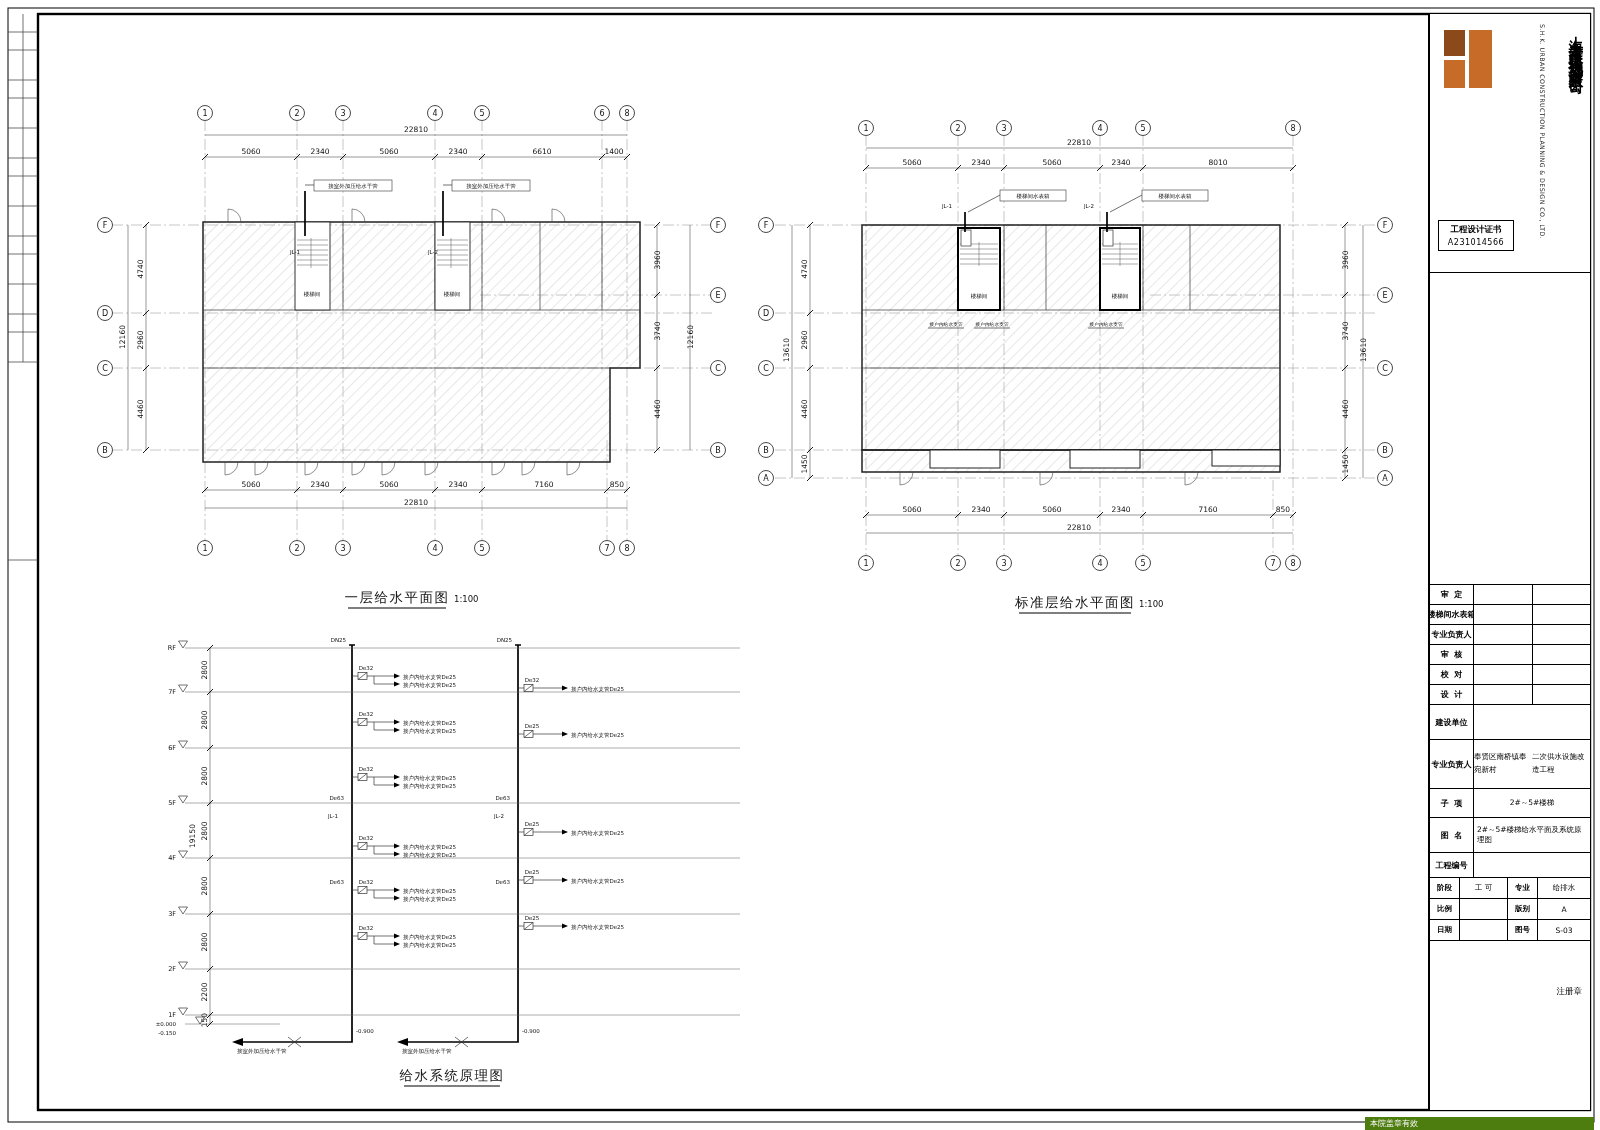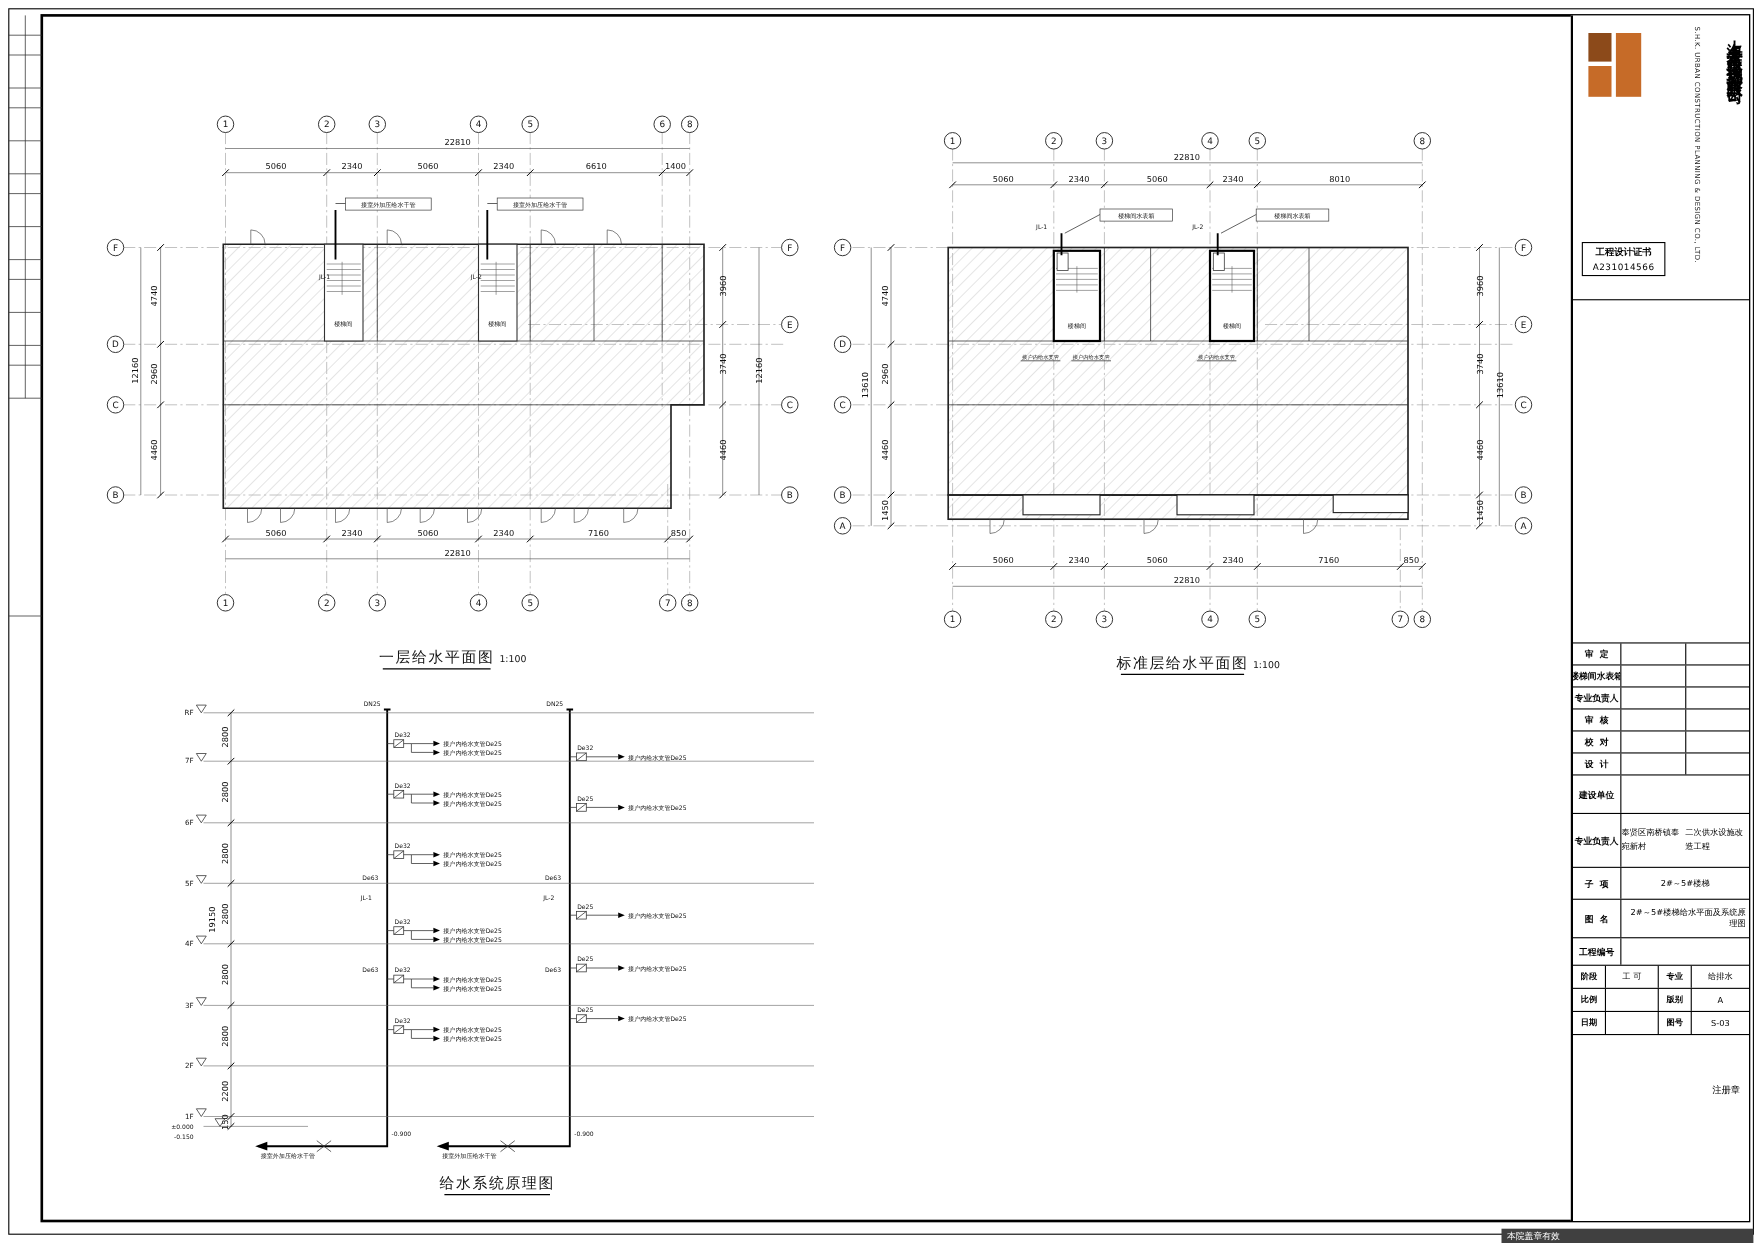--- a/index.html
+++ b/index.html
@@ -55,28 +55,28 @@
   .tb-sep{position:absolute;left:0;right:0;top:258px;border-top:1.2px solid #000}
   .tb-rows{position:absolute;left:0;right:0;top:570px;border-top:1.2px solid #000}
   .r{display:flex;border-bottom:1px solid #000;align-items:stretch}
   .r>div{display:flex;align-items:center;justify-content:center;border-right:1px solid #000;
          box-sizing:border-box;overflow:hidden}
   .r>div:last-child{border-right:none}
   .lab{width:44px;font-size:8px;font-weight:bold;white-space:pre;flex:none}
   .cA{flex:1}
   .vcol{flex-direction:row;font-size:7.5px;line-height:1.7}
   .vsm{font-size:7.5px}
-  .wrap{padding:0 3px;text-align:right}
+  .wrap{padding:0 3px;text-align:left}
   .s1,.s3{width:30px;font-size:7.5px;font-weight:bold;flex:none}
   .s2{width:48px;font-size:7.5px;flex:none}
   .s4{flex:1;font-size:7.5px}
   .zhang{position:absolute;right:8px;font-size:8.5px}
   #zhuce{top:972px}
   #chutu{top:1118px}
-  .sealbar{position:absolute;left:1365px;top:1117px;width:229px;height:13px;background:#404040;
+  .sealbar{position:absolute;left:1365px;top:1117px;width:229px;height:13px;background:#4d7c0f;
            color:#fff;font-size:8px;line-height:13px;padding-left:5px;box-sizing:border-box}
 </style>
 </head>
 <body>
 
 <div class="sheet">
 
 <svg id="dwg" width="1600" height="1130" viewBox="0 0 1600 1130">
   <defs>
     <pattern id="h" width="8" height="8" patternUnits="userSpaceOnUse" patternTransform="rotate(45 0 0)">

